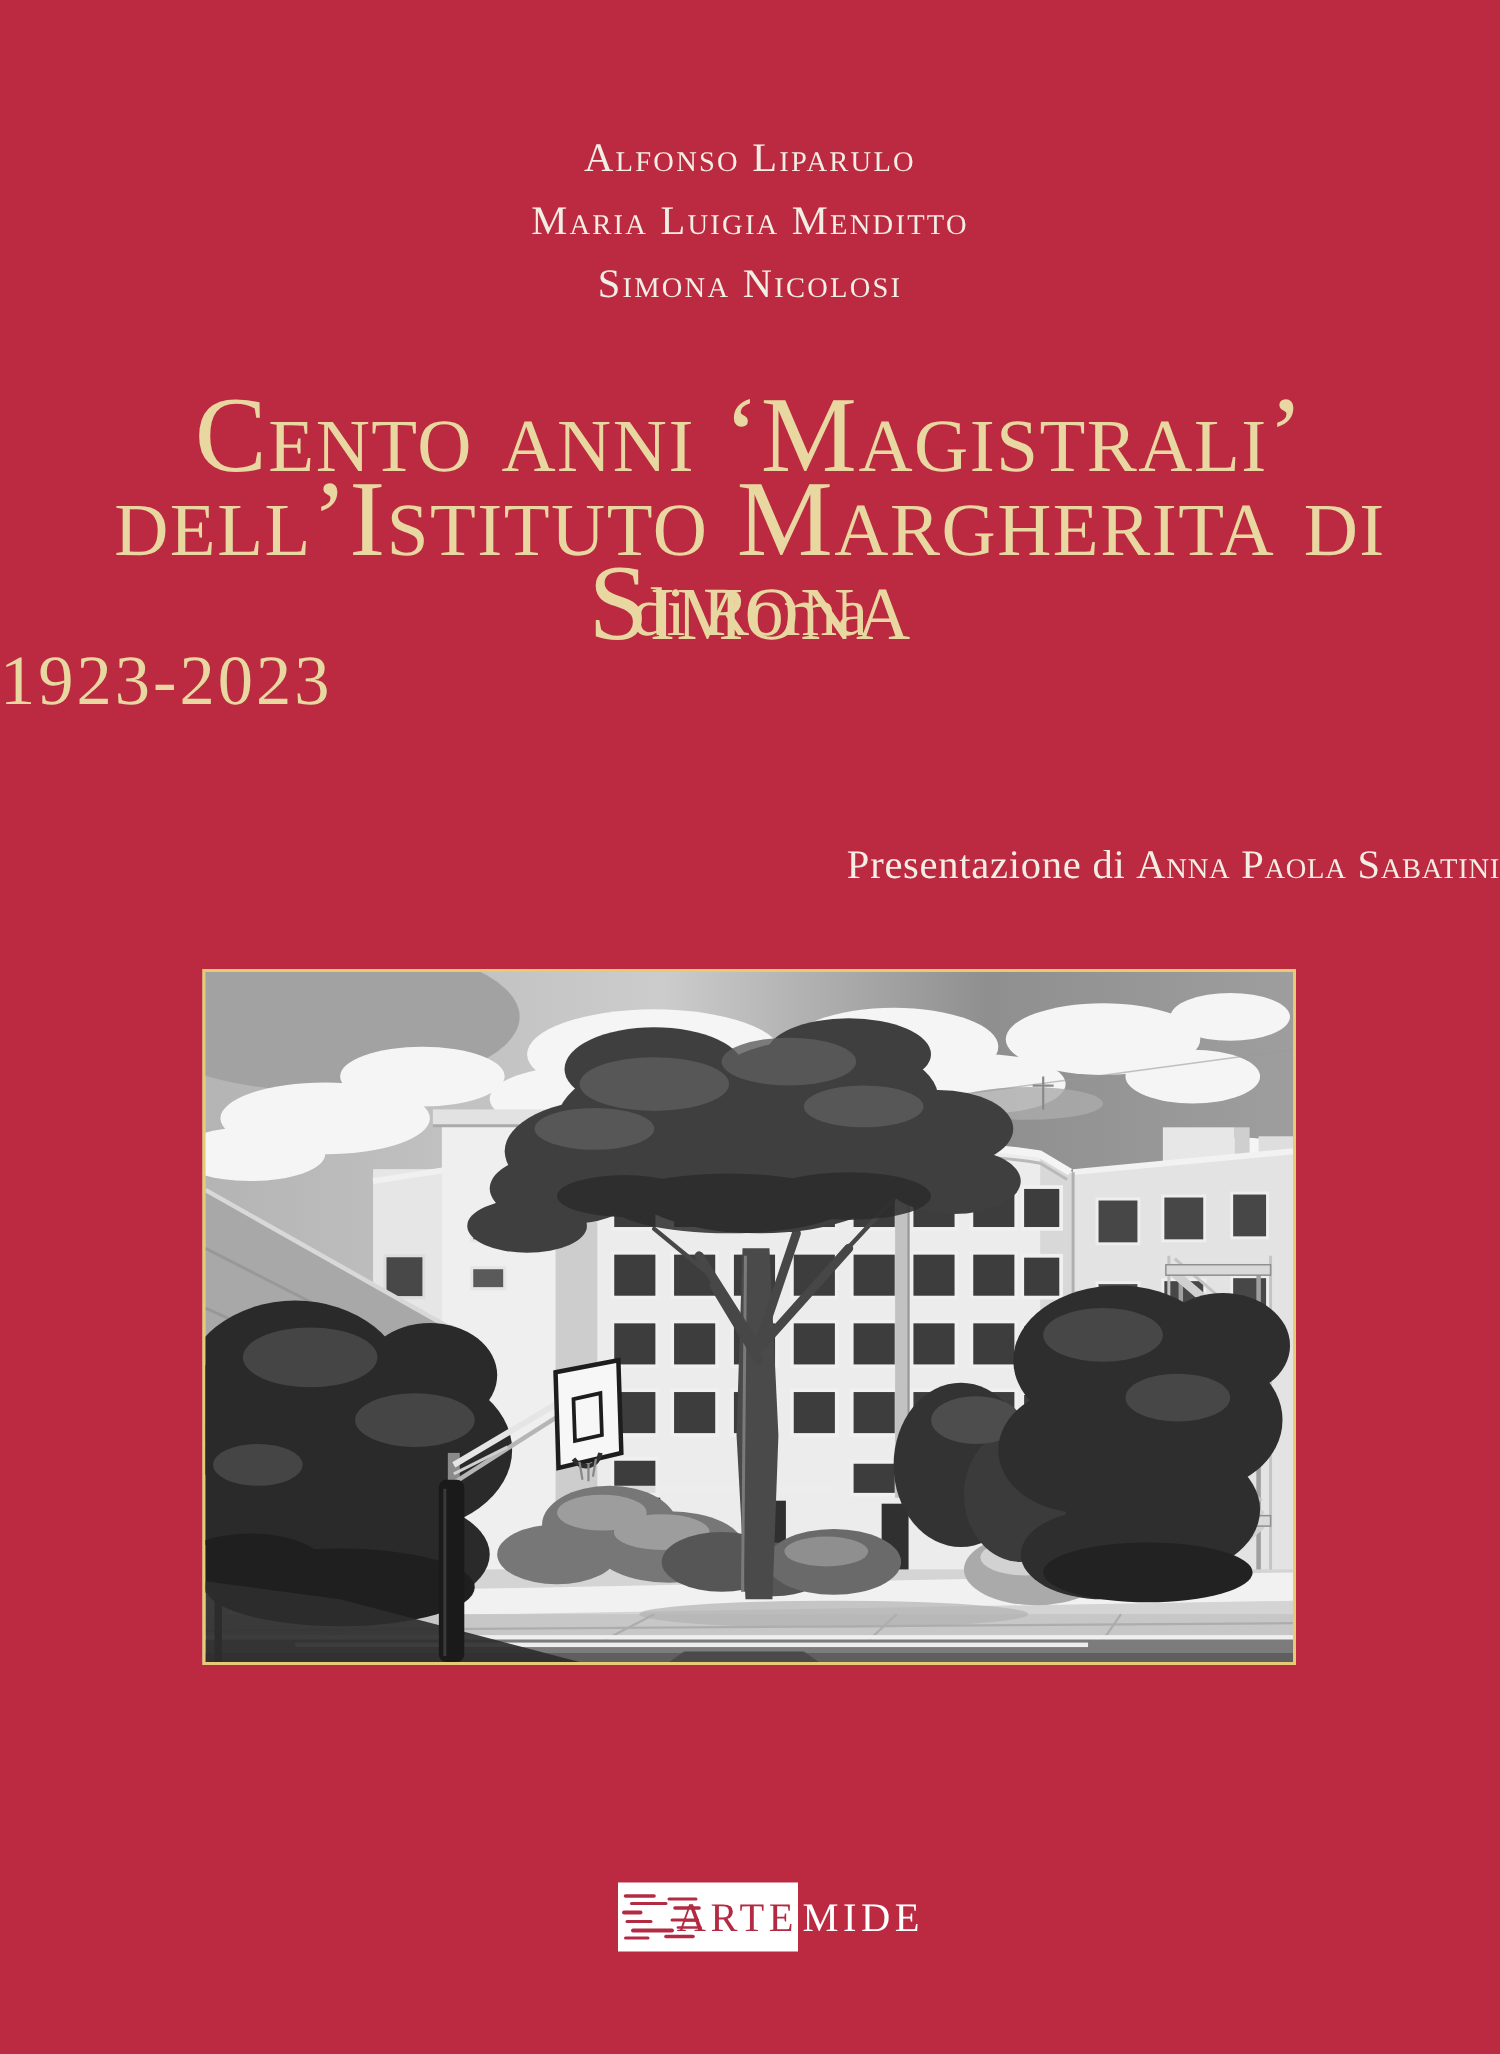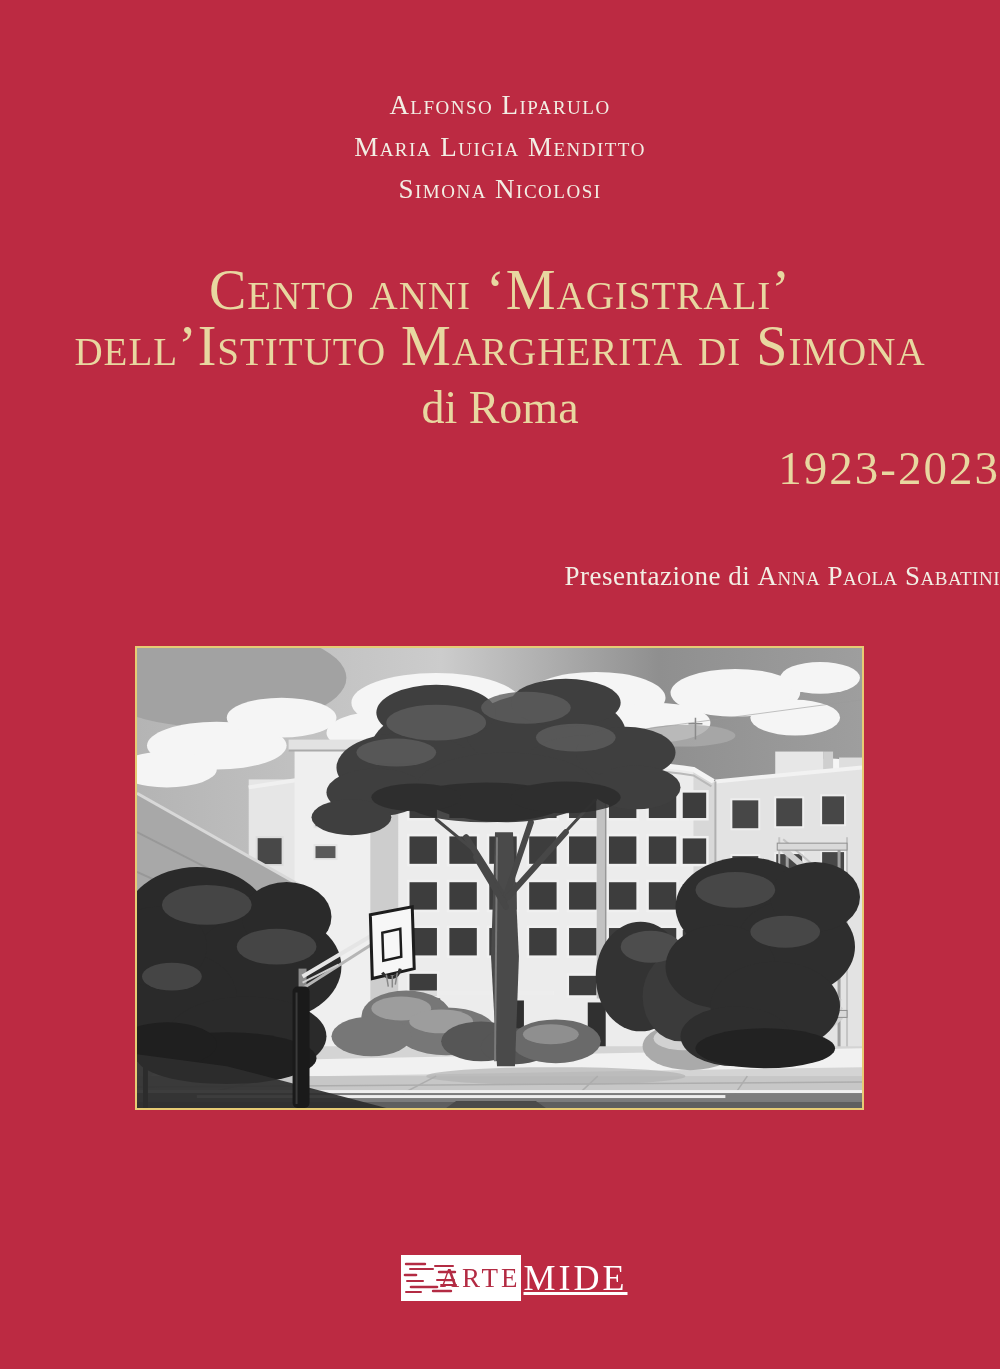--- a/index.html
+++ b/index.html
@@ -16,32 +16,32 @@
     color:var(--text-white,#f2eee4);
     font-size:27px;line-height:42px;
     font-variant:small-caps;
     letter-spacing:1.5px;
   }
   .title-main{
     position:absolute;top:262px;left:0;width:100%;
     text-align:center;
     color:var(--title-gold,#e8d7a0);
     font-variant:small-caps;
-    font-size:56px;line-height:56px;
+    font-size:72px;line-height:56px;
     letter-spacing:1px;
   }
   .title-place{
     position:absolute;top:372px;left:0;width:100%;
     text-align:center;
     color:var(--title-gold,#e8d7a0);
     font-size:46px;line-height:52px;margin-top:10px;
   }
   .title-years{
-    position:absolute;top:442px;left:0;width:100%;
-    text-align:right;
+    position:absolute;top:428px;left:0;width:100%;
+    text-align:left;
     color:var(--title-gold,#e8d7a0);
     font-size:47px;line-height:52px;
     letter-spacing:2px;
   }
   .credits{
     position:absolute;top:558px;left:0;width:100%;
     text-align:right;
     color:var(--text-white,#f2eee4);
     font-size:27px;line-height:37px;
     letter-spacing:0.5px;
@@ -69,23 +69,22 @@
     background:var(--logo-box-white,#ffffff);
     display:flex;align-items:center;justify-content:flex-end;
   }
   .logo-mark{position:absolute;left:2px;top:3px;}
   .logo-arte{
     color:var(--logo-red,#b32b43);
     font-size:27px;letter-spacing:3px;line-height:46px;
   }
   .logo-mide{
     color:var(--logo-box-white,#ffffff);
-    font-size:36px;letter-spacing:3px;line-height:46px;
+    font-size:27px;letter-spacing:3px;line-height:46px;
     margin-left:3px;
-    text-decoration:underline;
   }
 </style>
 </head>
 <body>
 
 <div class="page">
 
   <div class="authors">
     <div>Alfonso Liparulo</div>
     <div>Maria Luigia Menditto</div>

